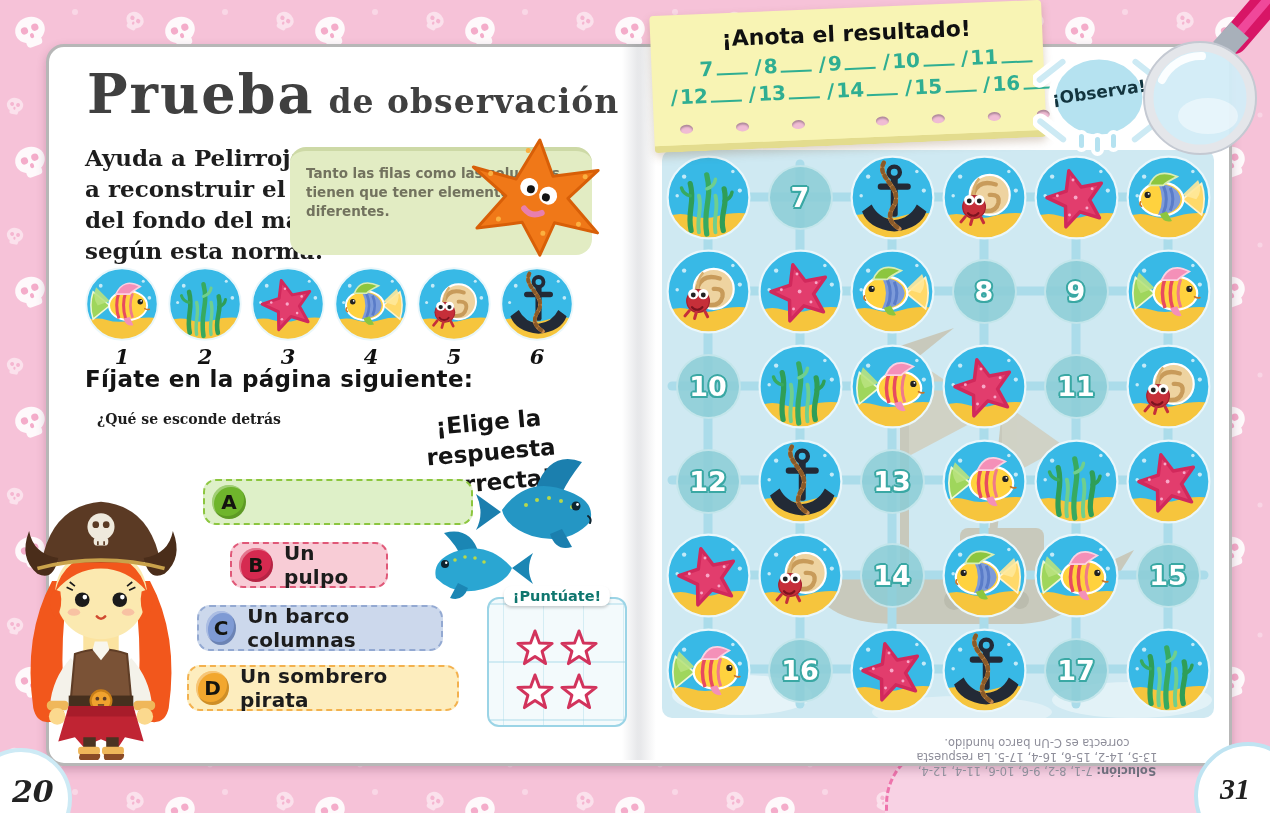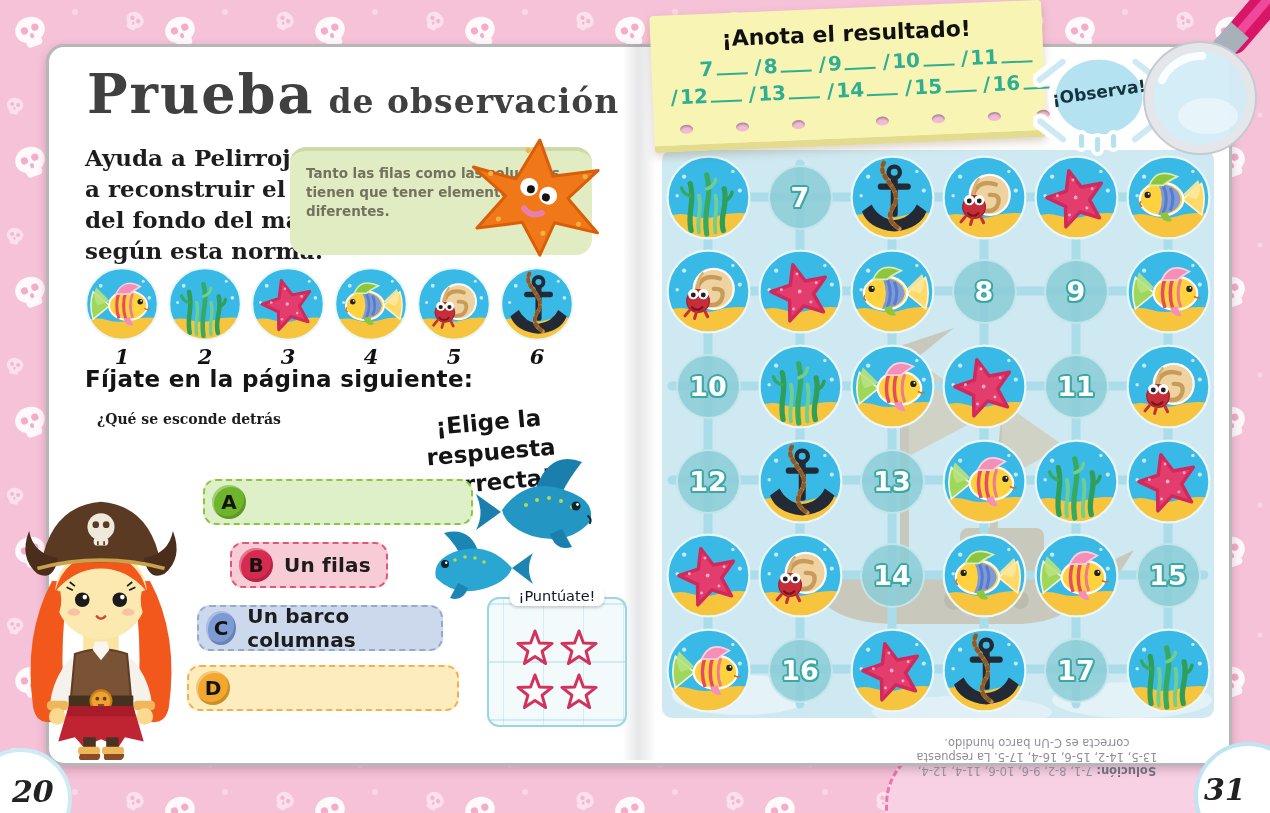--- a/index.html
+++ b/index.html
@@ -67,32 +67,32 @@
 
   .pirate{left:2px;top:458px;width:198px;height:300px;z-index:5;}
   .bluefish{left:420px;top:448px;width:218px;height:178px;}
 
   .score-box{left:487px;top:597px;width:136px;height:126px;background:#f3fafc;
     border:2.5px solid #9bd4e6;border-radius:12px;
     background-image:linear-gradient(90deg,rgba(155,212,230,.35) 1.5px,transparent 1.5px),
                      linear-gradient(rgba(155,212,230,.4) 1.5px,transparent 1.5px);
     background-size:40px 100%,100% 58px;background-position:14px 0,0 62px;}
   .score-box .tag{position:absolute;left:50%;top:-13px;transform:translateX(-50%);
-    background:#fff;border-radius:8px;padding:2px 9px;font-size:14.5px;font-weight:normal;
-    color:#0f172a;white-space:nowrap;box-shadow:0 2px 3px rgba(0,0,0,.18);}
+    background:#fff;border-radius:8px;padding:2px 9px;font-size:14.5px;font-weight:bold;
+    color:#0f766e;white-space:nowrap;box-shadow:0 2px 3px rgba(0,0,0,.18);}
   .score-box .stars{position:absolute;left:50%;top:56%;transform:translate(-50%,-50%);
     display:grid;grid-template-columns:44px 44px;grid-auto-rows:44px;justify-items:center;align-items:center;}
 
   
   .page-circle{border-radius:50%;background:#fff;z-index:6;
     font-family:"DejaVu Serif",serif;font-style:italic;font-weight:bold;color:#222;}
   .pc-left{left:-30px;top:748px;width:94px;height:94px;border:4px solid #cdeaf5;}
   .pc-left span{position:absolute;left:38px;top:22px;font-size:30px;}
   .pc-right{left:1194px;top:742px;width:100px;height:100px;border:4px solid #bfe4f2;}
-  .pc-right span{position:absolute;left:6px;top:26px;font-size:30px;}
+  .pc-right span{position:absolute;left:22px;top:26px;font-size:30px;font-family:Liberation Serif, serif;}
 
   
   .result-note{left:652px;top:8px;width:392px;height:130px;background:#f8f4b4;
     border-bottom:7px solid #e3dc8e;border-radius:4px;transform:rotate(-2.4deg);
     box-shadow:0 4px 8px rgba(120,80,40,.25);z-index:5;}
   .result-note .rn-title{text-align:center;margin-top:13px;font-size:22px;font-weight:bold;color:#101010;}
   .rn-line{margin-top:5px;font-size:20px;font-weight:bold;color:#2fae92;white-space:nowrap;}
   .rn-line1{padding-left:48px;}
   .rn-line2{padding-left:14px;margin-top:3px;}
   .rn-line .blank{display:inline-block;width:31px;border-bottom:2.5px solid #2fae92;
@@ -388,28 +388,29 @@
     <div class="abs choose">
       <div>¡Elige la respuesta</div>
       <div>correcta!</div>
     </div>
 
     <div class="abs option opt-green">
       <span class="dot">A</span>
     </div>
     <div class="abs option opt-pink">
       <span class="dot">B</span>
-      <span class="lbl">Un filas</span>
+      <span class="lbl">Un pulpo</span>
     </div>
     <div class="abs option opt-blue">
       <span class="dot">C</span>
       <span class="lbl">Un barco columnas</span>
     </div>
     <div class="abs option opt-yellow">
       <span class="dot">D</span>
+      <span class="lbl">Un sombrero pirata</span>
     </div>
 
     <div class="abs pirate">
       <svg viewBox="0 0 190 290">
         <path d="M48,118 Q20,170 30,240 Q34,258 52,252 Q62,248 60,232 Q56,196 60,150 L130,150 Q134,196 130,232 Q128,248 138,252 Q156,258 160,240 Q170,170 142,118 Z" fill="#f2571c"></path>
         <rect x="78" y="168" width="34" height="26" fill="#fbe3a0"></rect>
         <path d="M66,192 Q48,212 46,238 L62,244 Q68,218 78,206 Z" fill="#f4f2ea"></path>
         <path d="M124,192 Q142,212 144,238 L128,244 Q122,218 112,206 Z" fill="#f4f2ea"></path>
         <rect x="43" y="233" width="21" height="9" rx="4" fill="#efb75a"></rect>
         <rect x="126" y="233" width="21" height="9" rx="4" fill="#efb75a"></rect>

